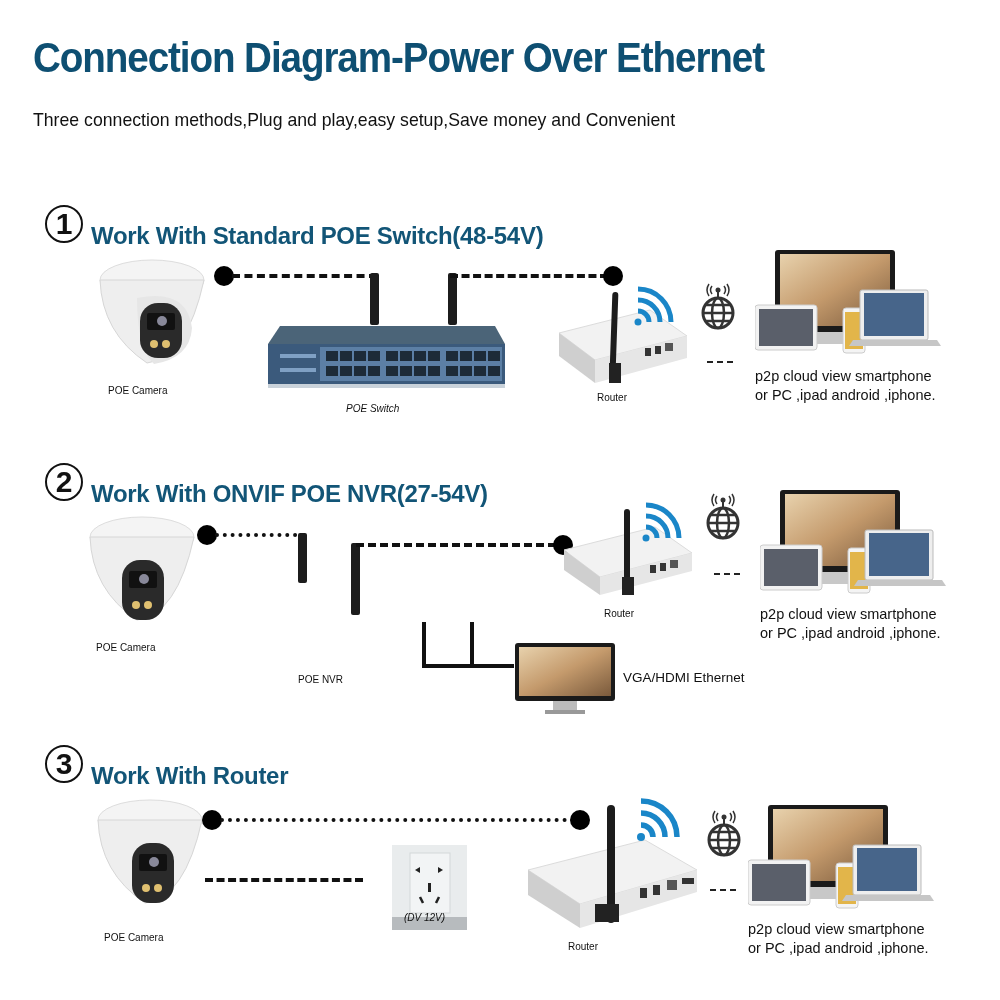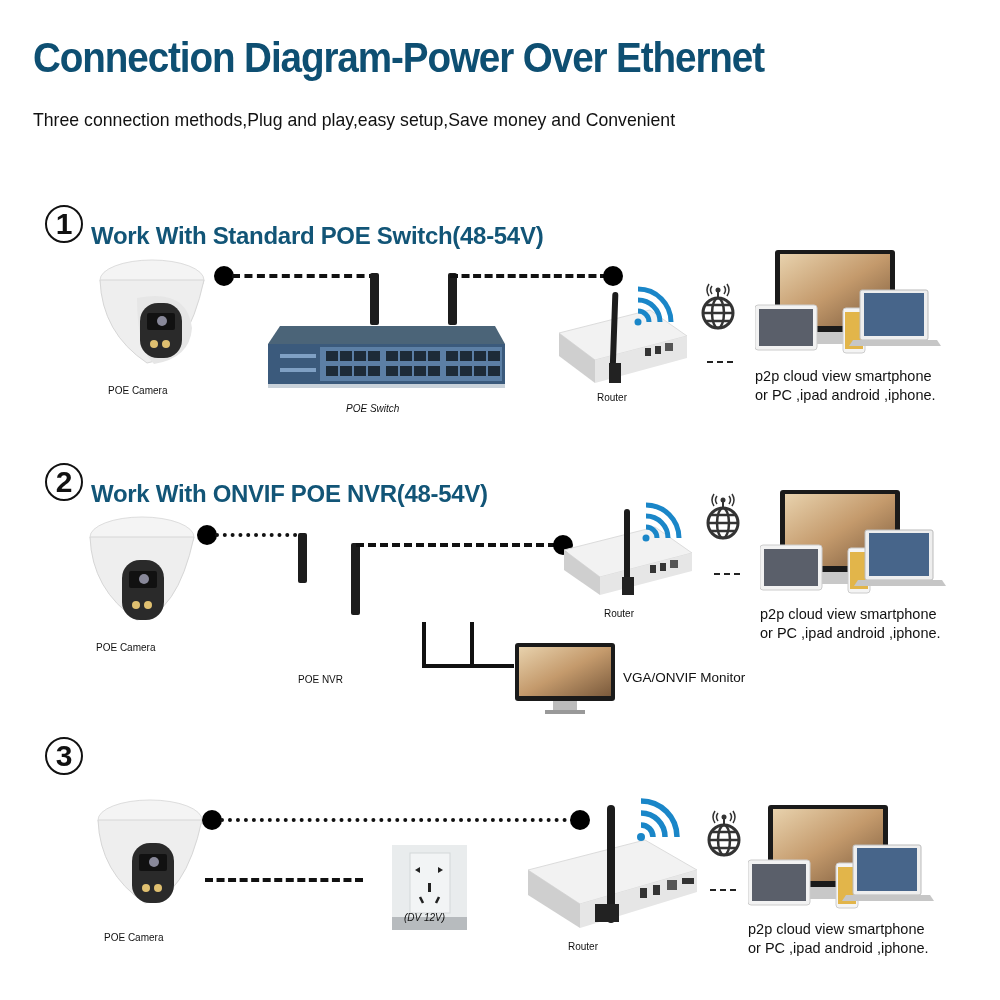--- a/index.html
+++ b/index.html
@@ -148,21 +148,21 @@
       </defs>
   </svg>
 </div>
 <div class="abs p2p" style="left:755px;top:367px;">
   <div>p2p cloud view smartphone</div>
   <div>or PC ,ipad android ,iphone.</div>
 </div>
 
 <div class="abs sec-head" style="left:45px;top:455px;">
   <div class="sec-num">2</div>
-  <div class="sec-title">Work With ONVIF POE NVR(48-54V)</div>
+  <div class="sec-title">Work With ONVIF POE NVR(27-54V)</div>
 </div>
 
 <div class="abs" style="left:82px;top:515px;">
   <svg width="120" height="115" viewBox="0 0 120 115">
     <ellipse cx="60" cy="22" rx="52" ry="20" fill="#f4f4f4" stroke="#ddd"></ellipse>
     <path d="M8 22 Q10 75 55 105 Q95 100 112 22 Z" fill="#eeeeee" stroke="#d6d6d6"></path>
     <rect x="40" y="45" width="42" height="60" rx="18" fill="#2a2a2a"></rect>
     <rect x="47" y="56" width="28" height="17" rx="2" fill="#111"></rect>
     <circle cx="62" cy="64" r="5" fill="#889"></circle>
     <circle cx="54" cy="90" r="4" fill="#e0c070"></circle>
@@ -217,21 +217,21 @@
     <rect x="30" y="67" width="40" height="4" fill="#999"></rect>
     <defs>
         <linearGradient id="g2" x1="0" y1="0" x2="1" y2="1">
           <stop offset="0" stop-color="#e8d2ad"></stop>
           <stop offset="0.5" stop-color="#c49a6c"></stop>
           <stop offset="1" stop-color="#7a5a3c"></stop>
         </linearGradient>
       </defs>
   </svg>
 </div>
-<div class="abs label" style="left:623px;top:670px;font-size:13.5px;">VGA/ONVIF Monitor</div>
+<div class="abs label" style="left:623px;top:670px;font-size:13.5px;">VGA/HDMI Ethernet</div>
 
 <div class="abs" style="left:560px;top:505px;">
   <svg width="135" height="95" viewBox="0 0 135 95">
     <polygon points="4,45 95,22 132,48 40,72" fill="#f2f2f2" stroke="#dcdcdc"></polygon>
     <polygon points="4,45 40,72 40,90 4,65" fill="#cfcfcf"></polygon>
     <polygon points="40,72 132,48 132,66 40,90" fill="#e6e6e6"></polygon>
     <rect x="90" y="60" width="6" height="8" fill="#333"></rect>
       <rect x="100" y="58" width="6" height="8" fill="#333"></rect>
       <rect x="110" y="55" width="8" height="8" fill="#555"></rect>
     <rect x="64" y="4" width="6" height="80" rx="3" fill="#1c1c1c"></rect>
@@ -283,20 +283,21 @@
       </defs>
   </svg>
 </div>
 <div class="abs p2p" style="left:760px;top:605px;">
   <div>p2p cloud view smartphone</div>
   <div>or PC ,ipad android ,iphone.</div>
 </div>
 
 <div class="abs sec-head" style="left:45px;top:737px;">
   <div class="sec-num">3</div>
+  <div class="sec-title">Work With Router</div>
 </div>
 
 <div class="abs" style="left:90px;top:798px;">
   <svg width="120" height="115" viewBox="0 0 120 115">
     <ellipse cx="60" cy="22" rx="52" ry="20" fill="#f4f4f4" stroke="#ddd"></ellipse>
     <path d="M8 22 Q10 75 55 105 Q95 100 112 22 Z" fill="#eeeeee" stroke="#d6d6d6"></path>
     <rect x="42" y="45" width="42" height="60" rx="18" fill="#2a2a2a"></rect>
     <rect x="49" y="56" width="28" height="17" rx="2" fill="#111"></rect>
     <circle cx="64" cy="64" r="5" fill="#889"></circle>
     <circle cx="56" cy="90" r="4" fill="#e0c070"></circle>

